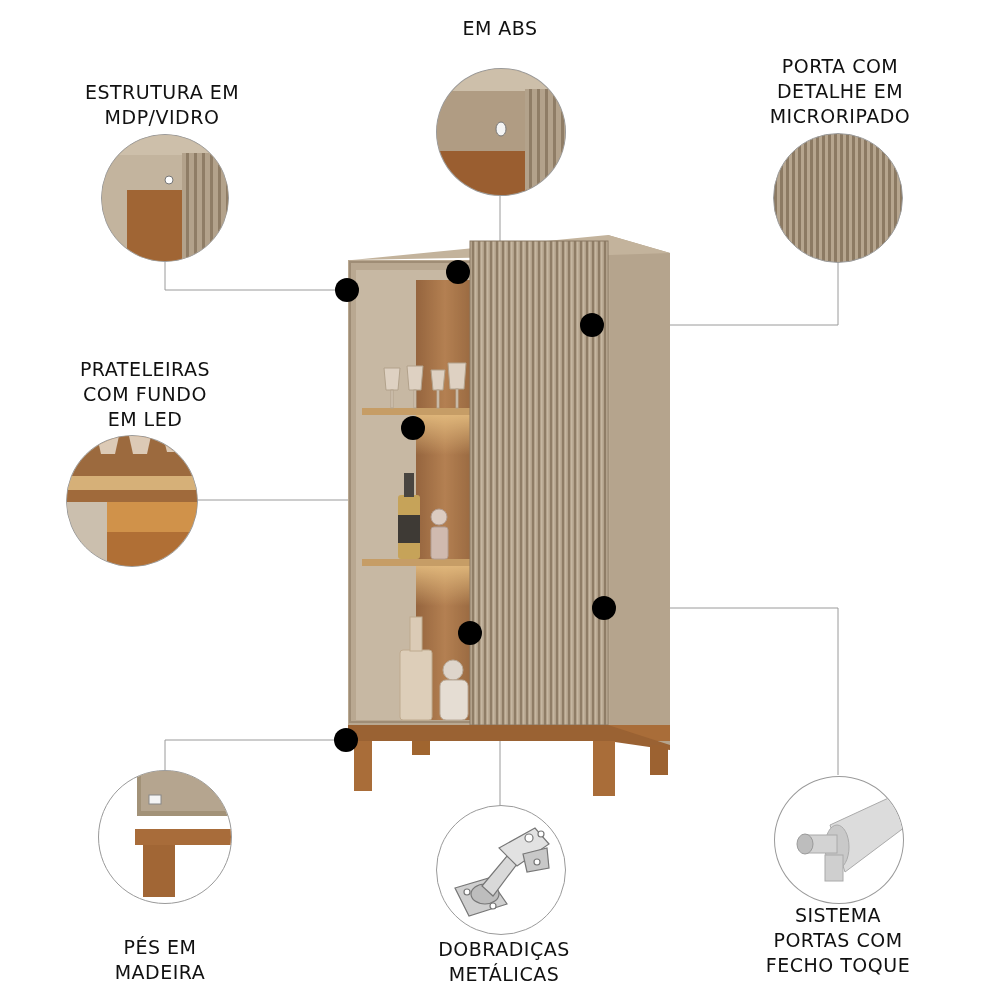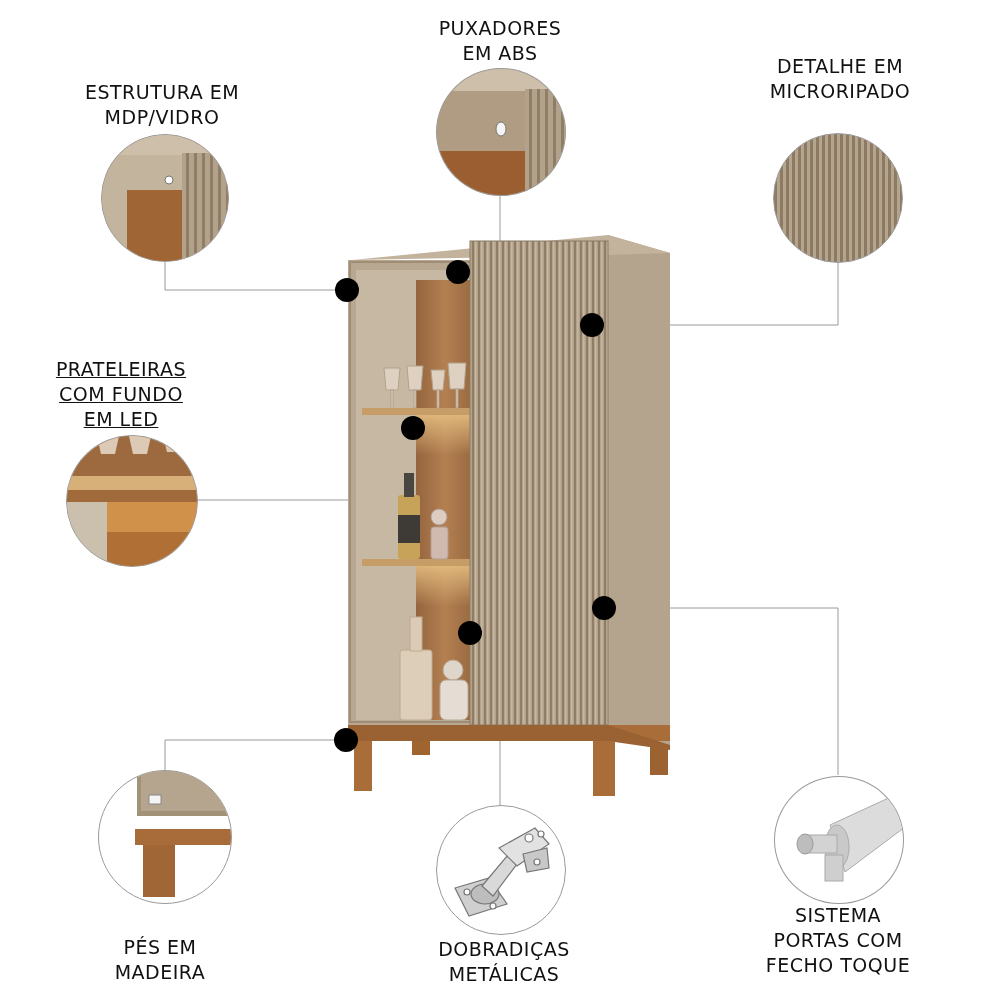--- a/index.html
+++ b/index.html
@@ -116,28 +116,28 @@
 <div class="dot" style="left:413px;top:428px;"></div>
 <div class="dot" style="left:470px;top:633px;"></div>
 <div class="dot" style="left:604px;top:608px;"></div>
 <div class="dot" style="left:346px;top:740px;"></div>
 
 <div class="label" style="left:62px;top:80px;width:200px;">
   <span>ESTRUTURA EM</span>
   <span>MDP/VIDRO</span>
 </div>
 <div class="label" style="left:420px;top:16px;width:160px;">
-  <span>PUXADORES</span>
   <span>EM ABS</span>
 </div>
 <div class="label" style="left:740px;top:54px;width:200px;">
+  <span>PORTA COM</span>
   <span>DETALHE EM</span>
   <span>MICRORIPADO</span>
 </div>
-<div class="label" style="left:36px;top:357px;width:170px;text-decoration:underline;">
+<div class="label" style="left:60px;top:357px;width:170px;">
   <span>PRATELEIRAS</span>
   <span>COM FUNDO</span>
   <span>EM LED</span>
 </div>
 <div class="label" style="left:90px;top:907px;width:140px;margin-top:28px;">
   <span>PÉS EM</span>
   <span>MADEIRA</span>
 </div>
 <div class="label" style="left:419px;top:937px;width:170px;">
   <span>DOBRADIÇAS</span>

